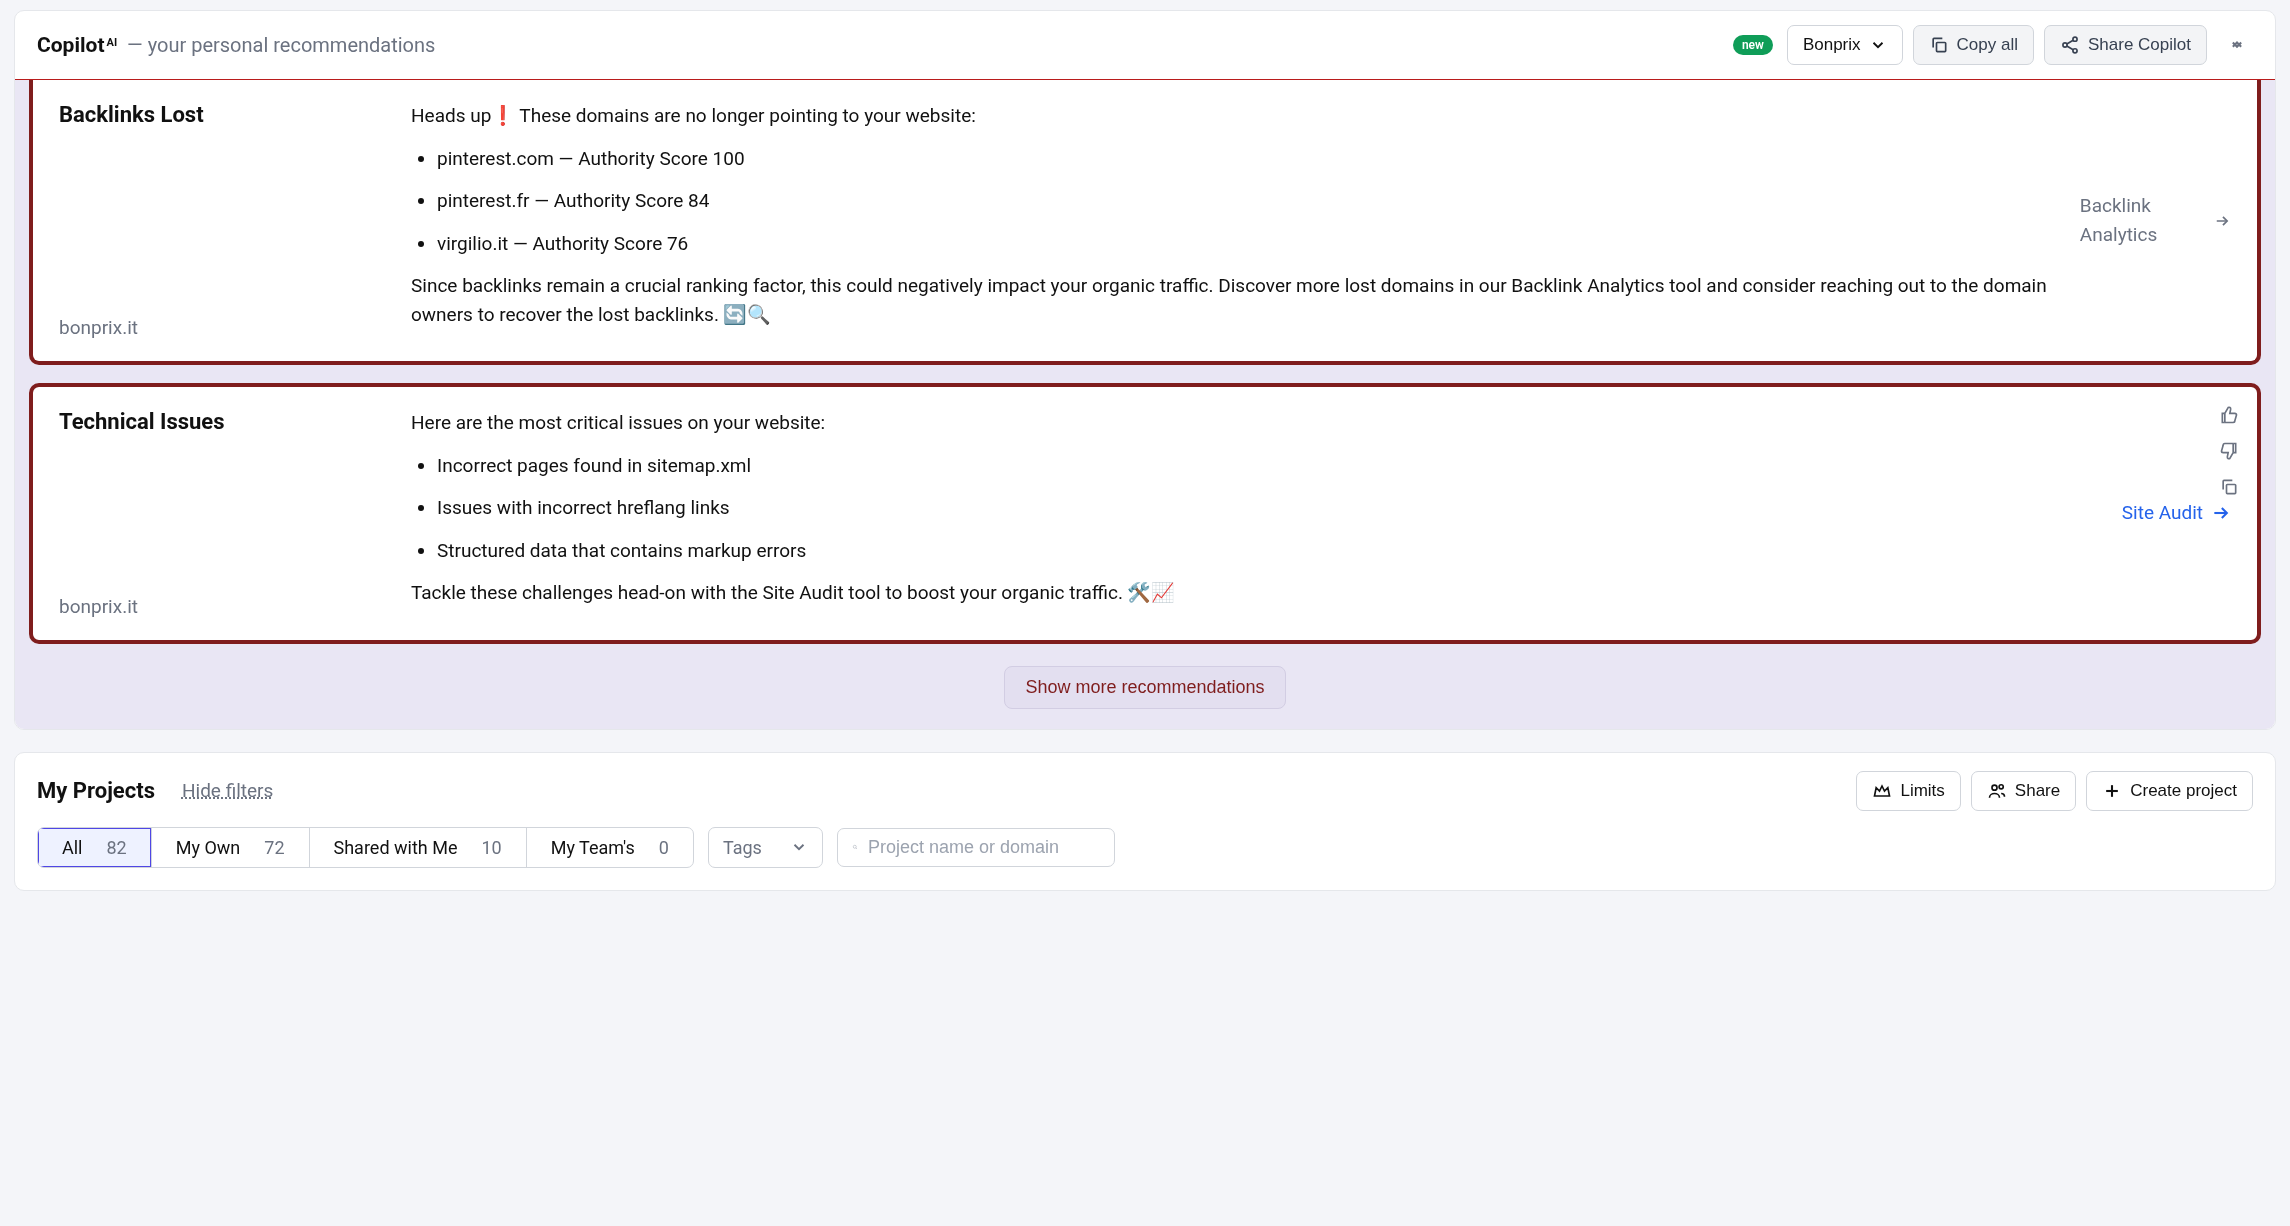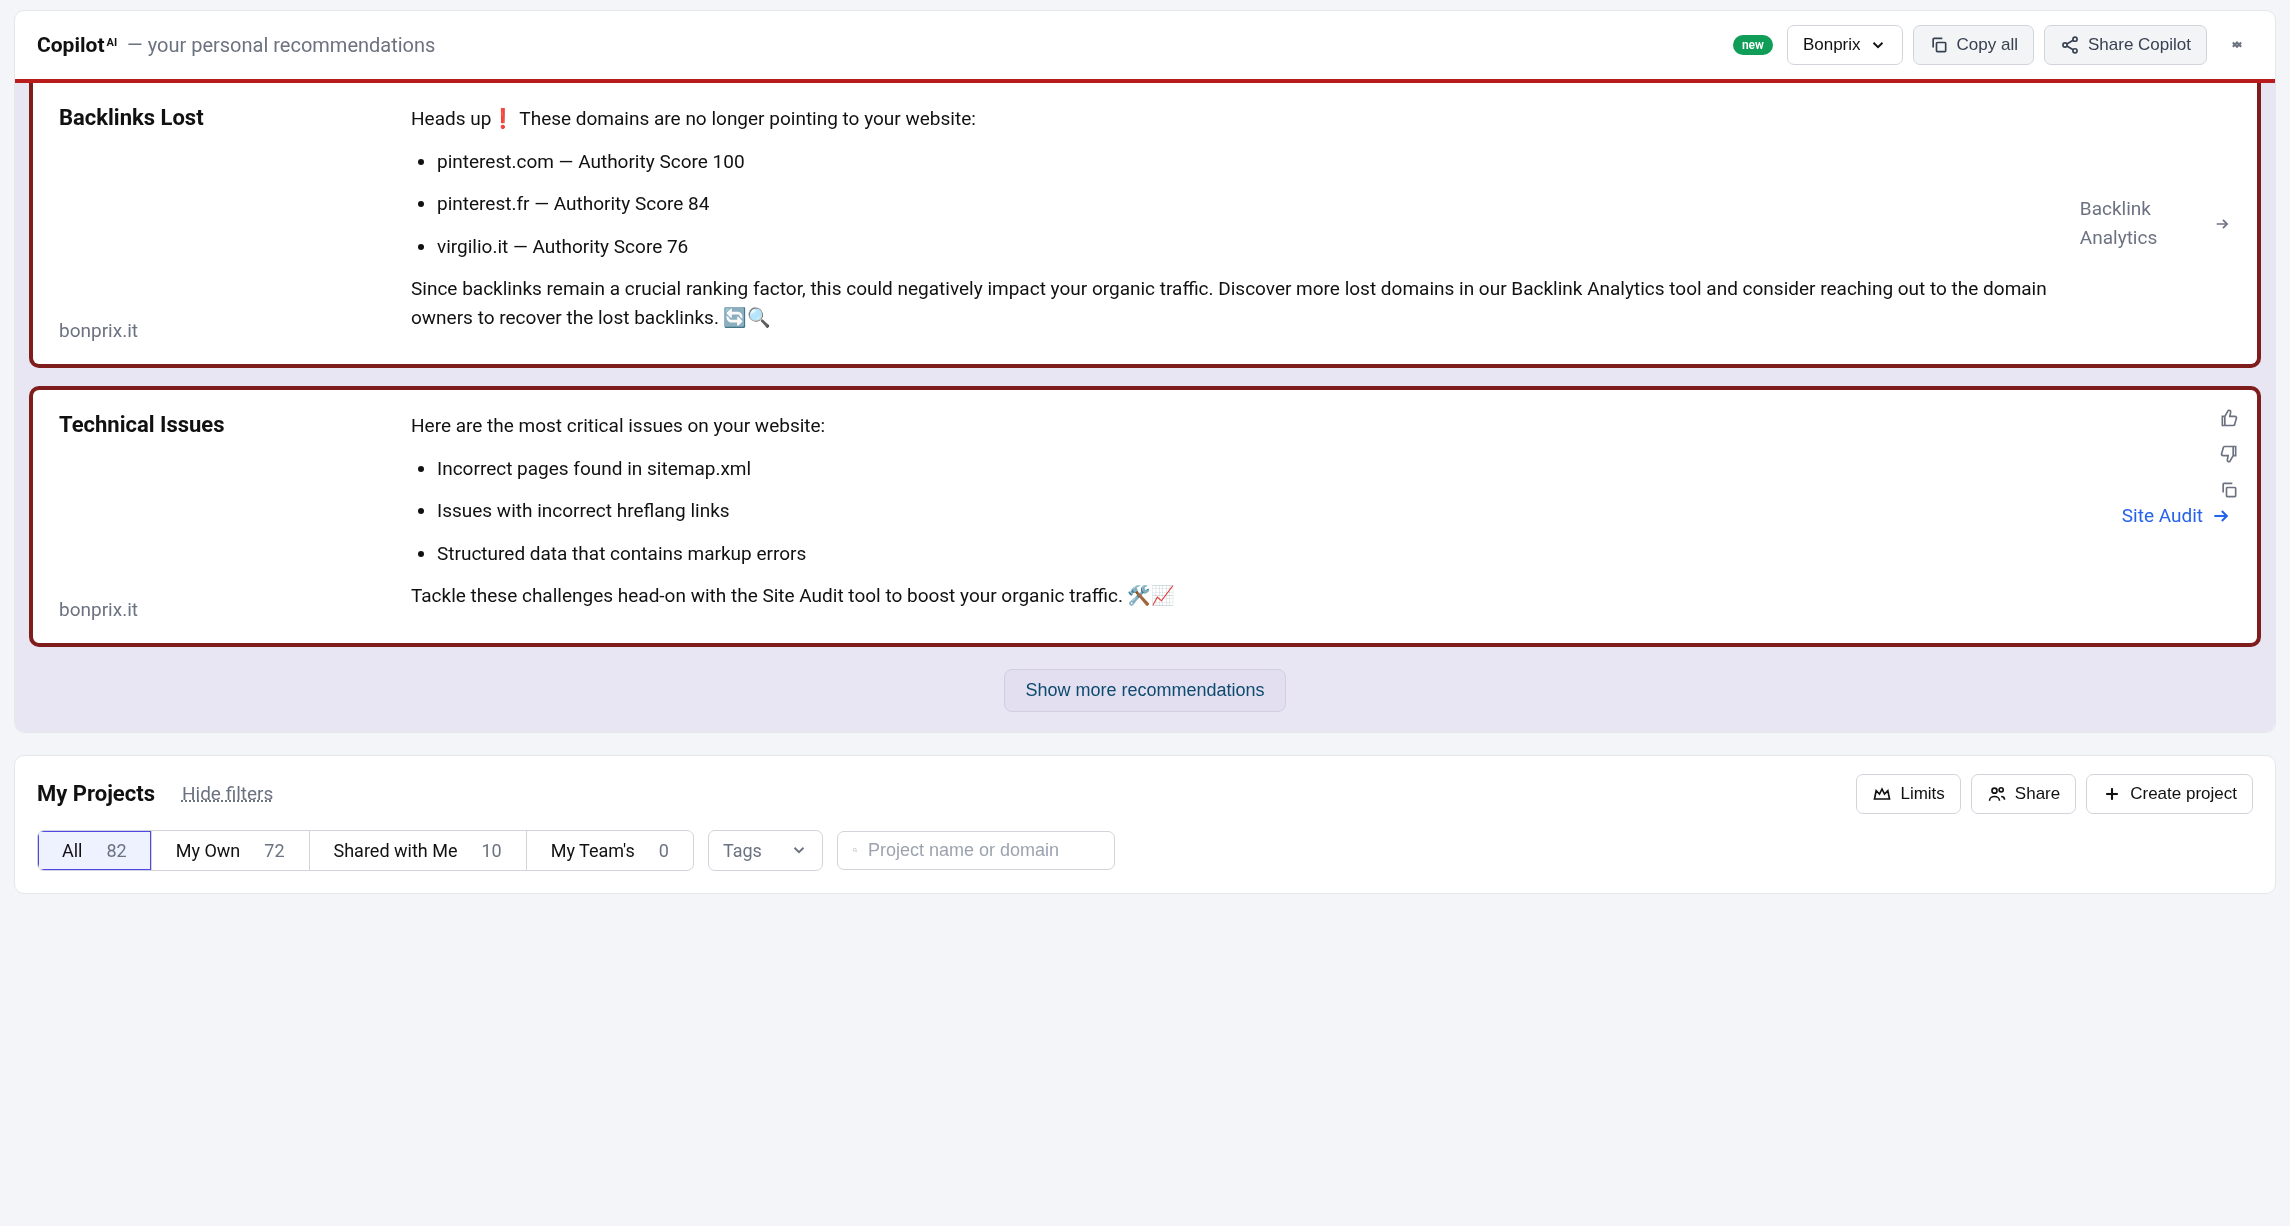--- a/index.html
+++ b/index.html
@@ -2,21 +2,21 @@
 <html><head>
 <meta charset="utf-8">
 <style>
 * { box-sizing: border-box; margin: 0; padding: 0; }
 body { font-family: -apple-system, BlinkMacSystemFont, "Segoe UI", Roboto, Helvetica, Arial, sans-serif; background: #f4f5f9; color: #111; font-size: 14px; }
 
 .page { padding: 10px 14px 30px; }
 
 .copilot-panel { background: #fff; border: 1px solid #e5e7eb; border-radius: 10px; overflow: hidden; }
 
-.copilot-header { display: flex; align-items: center; padding: 14px 22px; border-bottom: 4px solid #b91c1c; justify-content: flex-end; }
+.copilot-header { display: flex; align-items: center; padding: 14px 22px; border-bottom: 1px solid #b91c1c; justify-content: flex-end; }
 .copilot-title { font-size: 21px; font-weight: 700; display: inline-flex; align-items: baseline; }
 .copilot-title sup { font-size: 11px; font-weight: 700; margin-left: 2px; position: relative; top: -6px; }
 .copilot-sub { color: #6b7280; font-size: 20px; margin-left: 10px; font-weight: 400; }
 .header-spacer { flex: 1; }
 .badge-new { background: #0f9d58; color: #fff; font-size: 12px; font-weight: 600; padding: 3px 9px; border-radius: 10px; margin-right: 14px; }
 .btn { display: inline-flex; align-items: center; gap: 8px; border: 1px solid #d1d5db; background: #fff; border-radius: 7px; padding: 9px 15px; font-size: 17px; color: #111; cursor: pointer; }
 .btn.gray { background: #f3f4f6; color: #374151; }
 .btn + .btn { margin-left: 10px; }
 .close-btn { margin-left: 14px; color: #6b7280; cursor: pointer; padding: 6px; }
 
@@ -31,21 +31,21 @@
 .card-body p { margin-bottom: 10px; }
 .card-body ul { list-style: disc; padding-left: 26px; margin: 4px 0 14px 0; }
 .card-body li { margin: 14px 0; }
 .card-link-row { display: flex; justify-content: flex-end; align-items: center; }
 .card-link { color: #6b7280; font-size: 19px; display: inline-flex; align-items: center; gap: 8px; cursor: pointer; }
 .card-link.blue { color: #2563eb; }
 .card-actions { position: absolute; right: 18px; top: 18px; display: flex; flex-direction: column; gap: 16px; color: #6b7280; }
 .card-actions span { cursor: pointer; }
 
 .show-more-row { display: flex; justify-content: center; padding: 4px 0 2px; }
-.show-more { background: #e3dff0; border: 1px solid #d2cde3; color: #0c4a6e; border-radius: 8px; padding: 10px 20px; font-size: 18px; cursor: pointer; text-align: center; }
+.show-more { background: #e3dff0; border: 1px solid #d2cde3; color: #7f1d1d; border-radius: 8px; padding: 10px 20px; font-size: 18px; cursor: pointer; text-align: center; }
 
 .projects-panel { background: #fff; border: 1px solid #e5e7eb; border-radius: 10px; margin-top: 22px; padding: 18px 22px 22px; }
 .projects-header { display: flex; align-items: center; }
 .projects-title { font-size: 22px; font-weight: 700; margin-right: 27px; }
 .hide-filters { color: #6b7280; font-size: 19px; text-decoration: underline dotted; cursor: pointer; }
 .projects-header .header-spacer { flex: 1; }
 
 .filter-row { display: flex; align-items: center; gap: 14px; margin-top: 16px; }
 .seg { display: inline-flex; border: 1px solid #d1d5db; border-radius: 7px; overflow: hidden; }
 .seg-item { padding: 9px 24px; font-size: 18px; border-right: 1px solid #d1d5db; cursor: pointer; display: inline-flex; gap: 24px; align-items: center; }

